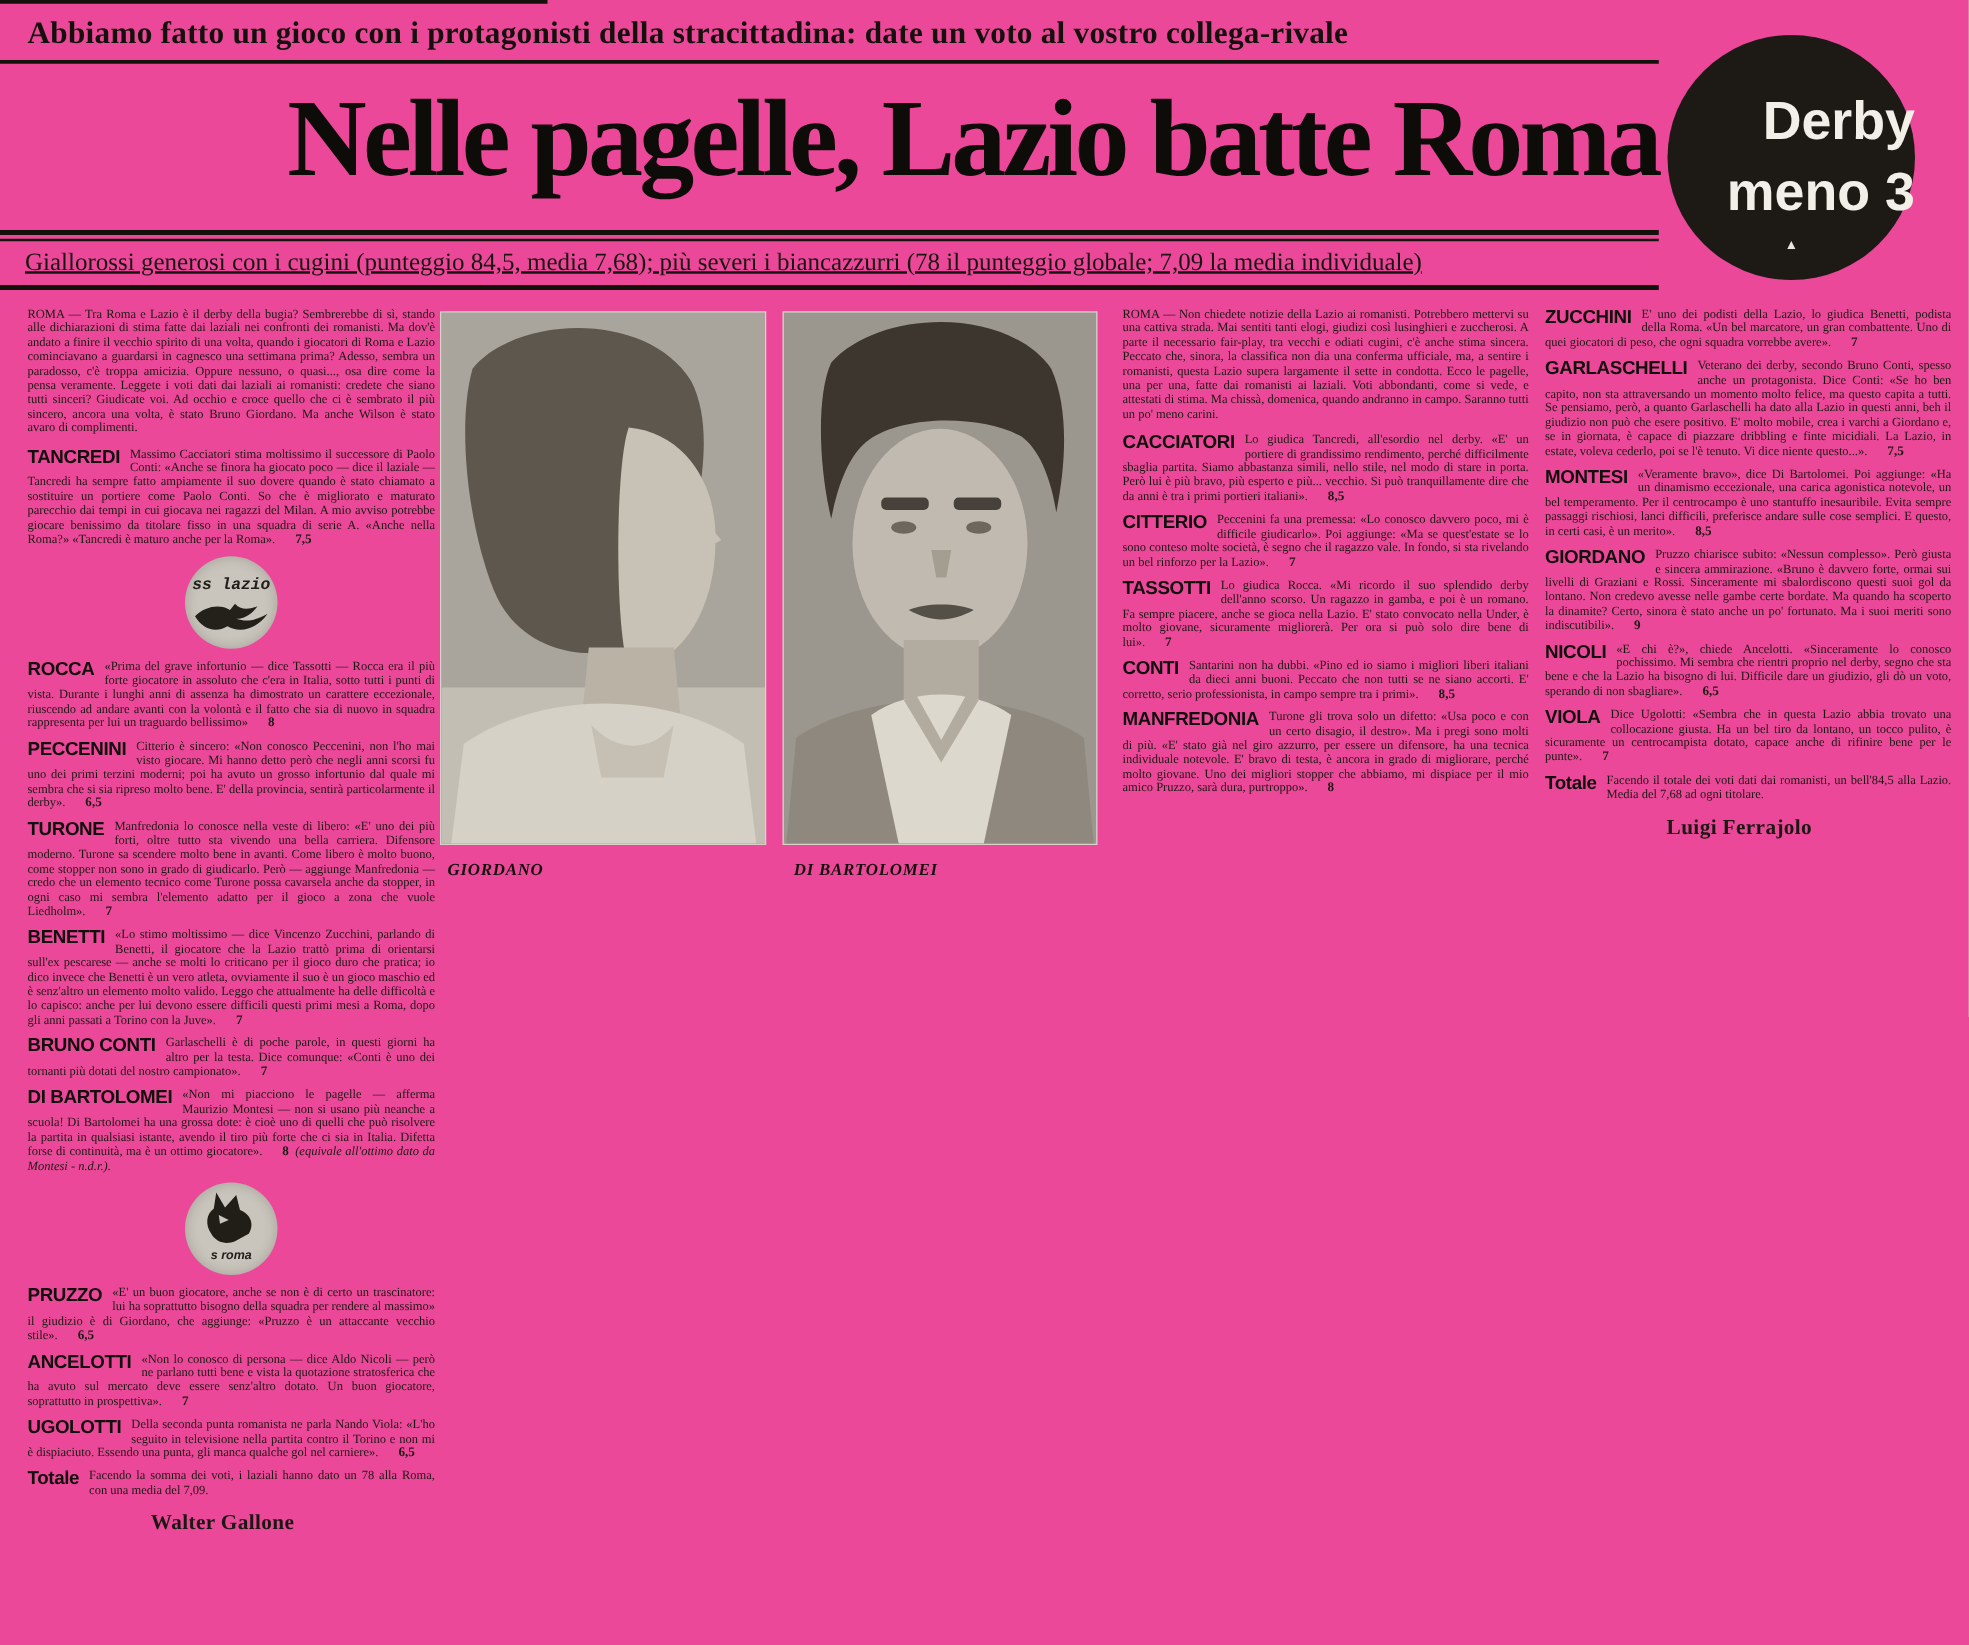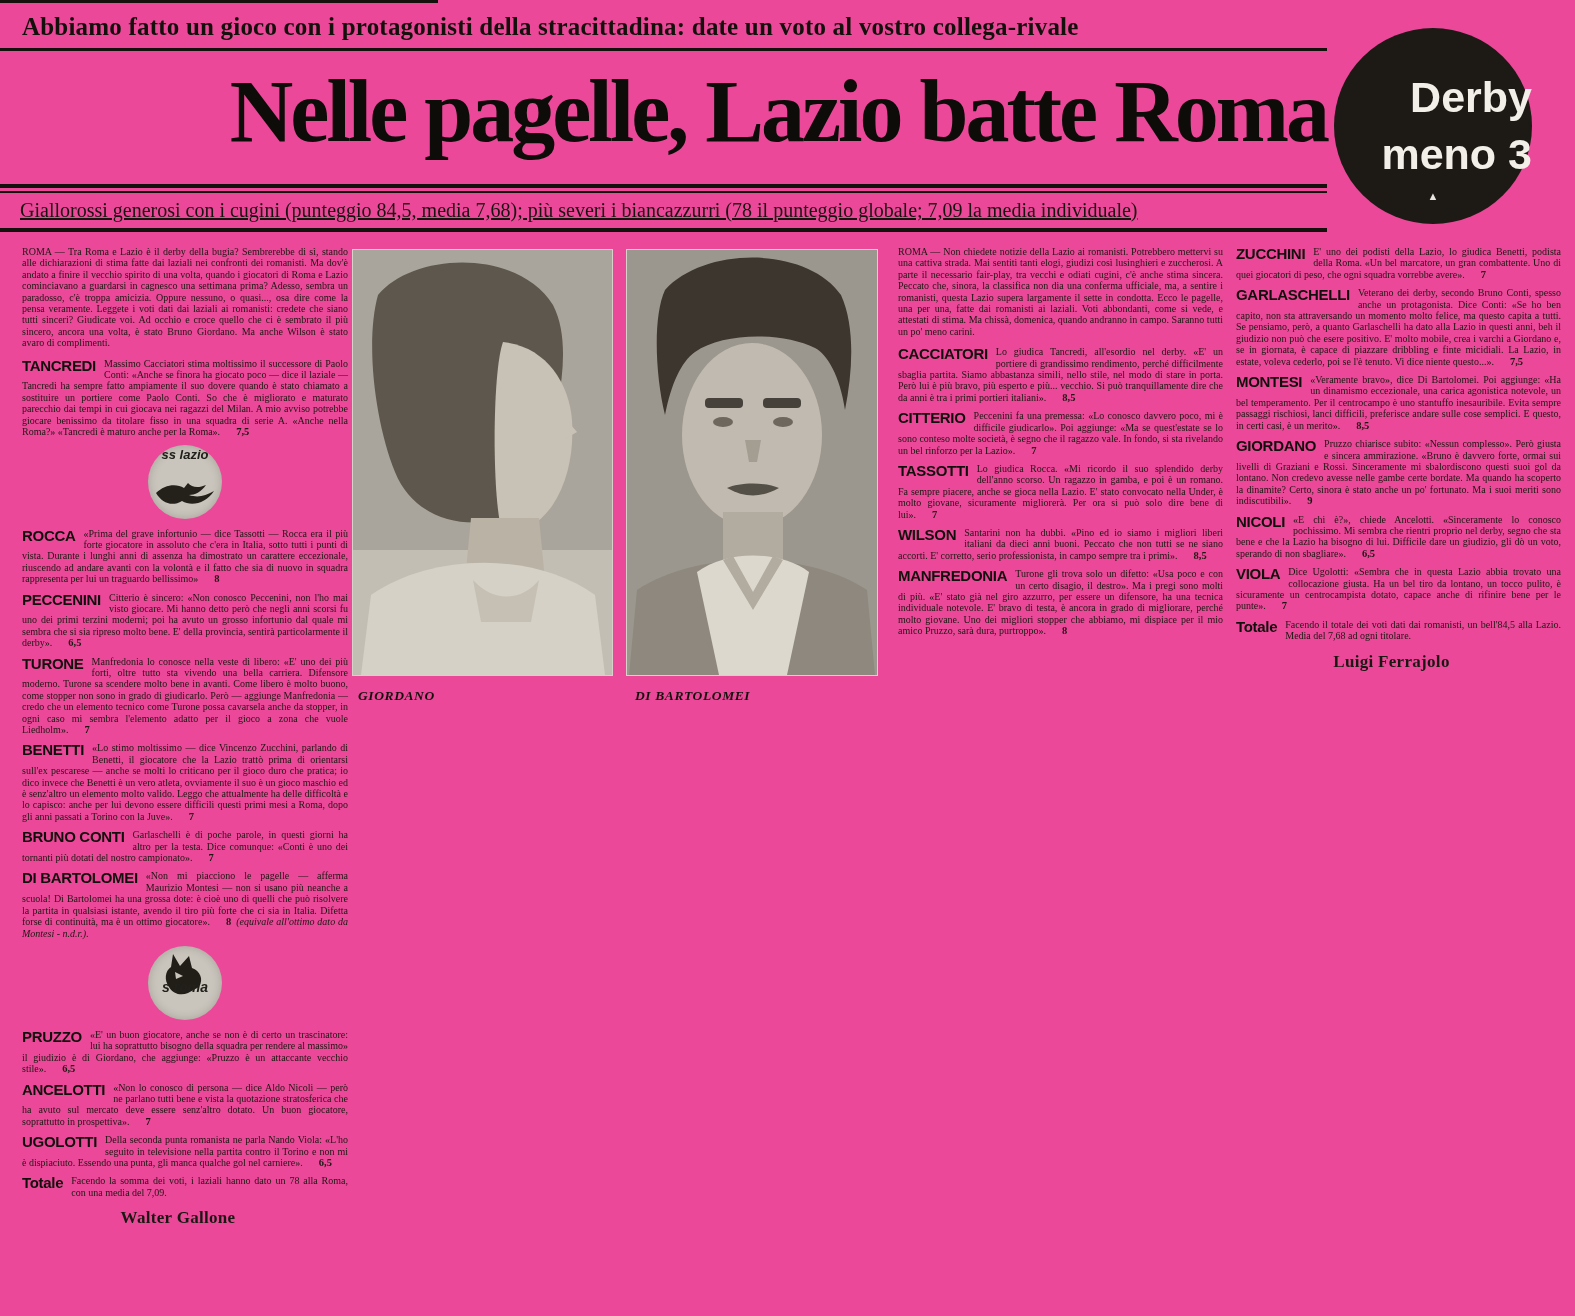--- a/index.html
+++ b/index.html
@@ -35,22 +35,22 @@
             letter-spacing:-.3px;margin:0 8px 1px 0;color:#12100c;}
   .rating{font-weight:700;margin-left:16px;font-size:10.5px;}
   .after-note{margin-left:5px;}
   .signature{text-align:center;font:700 17px/20px "Liberation Serif",serif;
              padding:3px 14px 0 0;letter-spacing:.3px;}
   
   .club-badge{position:relative;width:74px;height:74px;border-radius:50%;background:#c9c5bc;
               margin:7px auto 9px;overflow:hidden;box-shadow:inset 0 0 10px rgba(0,0,0,.18);}
   .club-label{position:absolute;width:100%;text-align:center;color:#22201b;
               font:700 13px/13px "Liberation Sans",sans-serif;font-style:italic;}
-  .lazio-label{top:3px;}
-  .roma-label{bottom:26px;font-size:14px;font-style:italic;}
+  .lazio-label{top:16px;font-family:Liberation Mono, monospace;}
+  .roma-label{bottom:9px;font-size:10px;font-style:italic;}
   .club-icon{position:absolute;left:50%;transform:translateX(-50%);}
   .eagle-icon{bottom:10px;}
   .wolf-icon{top:6px;}
   
   #photos{position:absolute;left:352px;top:250px;width:537px;height:470px;}
   .photo{position:absolute;top:0;height:425px;background:#b0aca4;overflow:hidden;
          box-shadow:0 0 0 1px #d6d2ca;}
   #photo-giordano{left:1px;width:259px;}
   #photo-dibartolomei{left:275px;width:250px;}
   .caption{position:absolute;top:438px;font:700 13.5px/16px "Liberation Serif",serif;
@@ -185,21 +185,21 @@
 
       <div class="sec">
         <span class="sec-name">CITTERIO</span><span>Peccenini fa una premessa: «Lo conosco davvero poco, mi è difficile giudicarlo». Poi aggiunge: «Ma se quest'estate se lo sono conteso molte società, è segno che il ragazzo vale. In fondo, si sta rivelando un bel rinforzo per la Lazio».</span><b class="rating">7</b>
       </div>
 
       <div class="sec">
         <span class="sec-name">TASSOTTI</span><span>Lo giudica Rocca. «Mi ricordo il suo splendido derby dell'anno scorso. Un ragazzo in gamba, e poi è un romano. Fa sempre piacere, anche se gioca nella Lazio. E' stato convocato nella Under, è molto giovane, sicuramente migliorerà. Per ora si può solo dire bene di lui».</span><b class="rating">7</b>
       </div>
 
       <div class="sec">
-        <span class="sec-name">WILSON</span><span>Santarini non ha dubbi. «Pino ed io siamo i migliori liberi italiani da dieci anni buoni. Peccato che non tutti se ne siano accorti. E' corretto, serio professionista, in campo sempre tra i primi».</span><b class="rating">8,5</b>
+        <span class="sec-name">CONTI</span><span>Santarini non ha dubbi. «Pino ed io siamo i migliori liberi italiani da dieci anni buoni. Peccato che non tutti se ne siano accorti. E' corretto, serio professionista, in campo sempre tra i primi».</span><b class="rating">8,5</b>
       </div>
 
       <div class="sec">
         <span class="sec-name">MANFREDONIA</span><span>Turone gli trova solo un difetto: «Usa poco e con un certo disagio, il destro». Ma i pregi sono molti di più. «E' stato già nel giro azzurro, per essere un difensore, ha una tecnica individuale notevole. E' bravo di testa, è ancora in grado di migliorare, perché molto giovane. Uno dei migliori stopper che abbiamo, mi dispiace per il mio amico Pruzzo, sarà dura, purtroppo».</span><b class="rating">8</b>
       </div>
 
   </div>
 
   <div class="col" id="col4">
 

